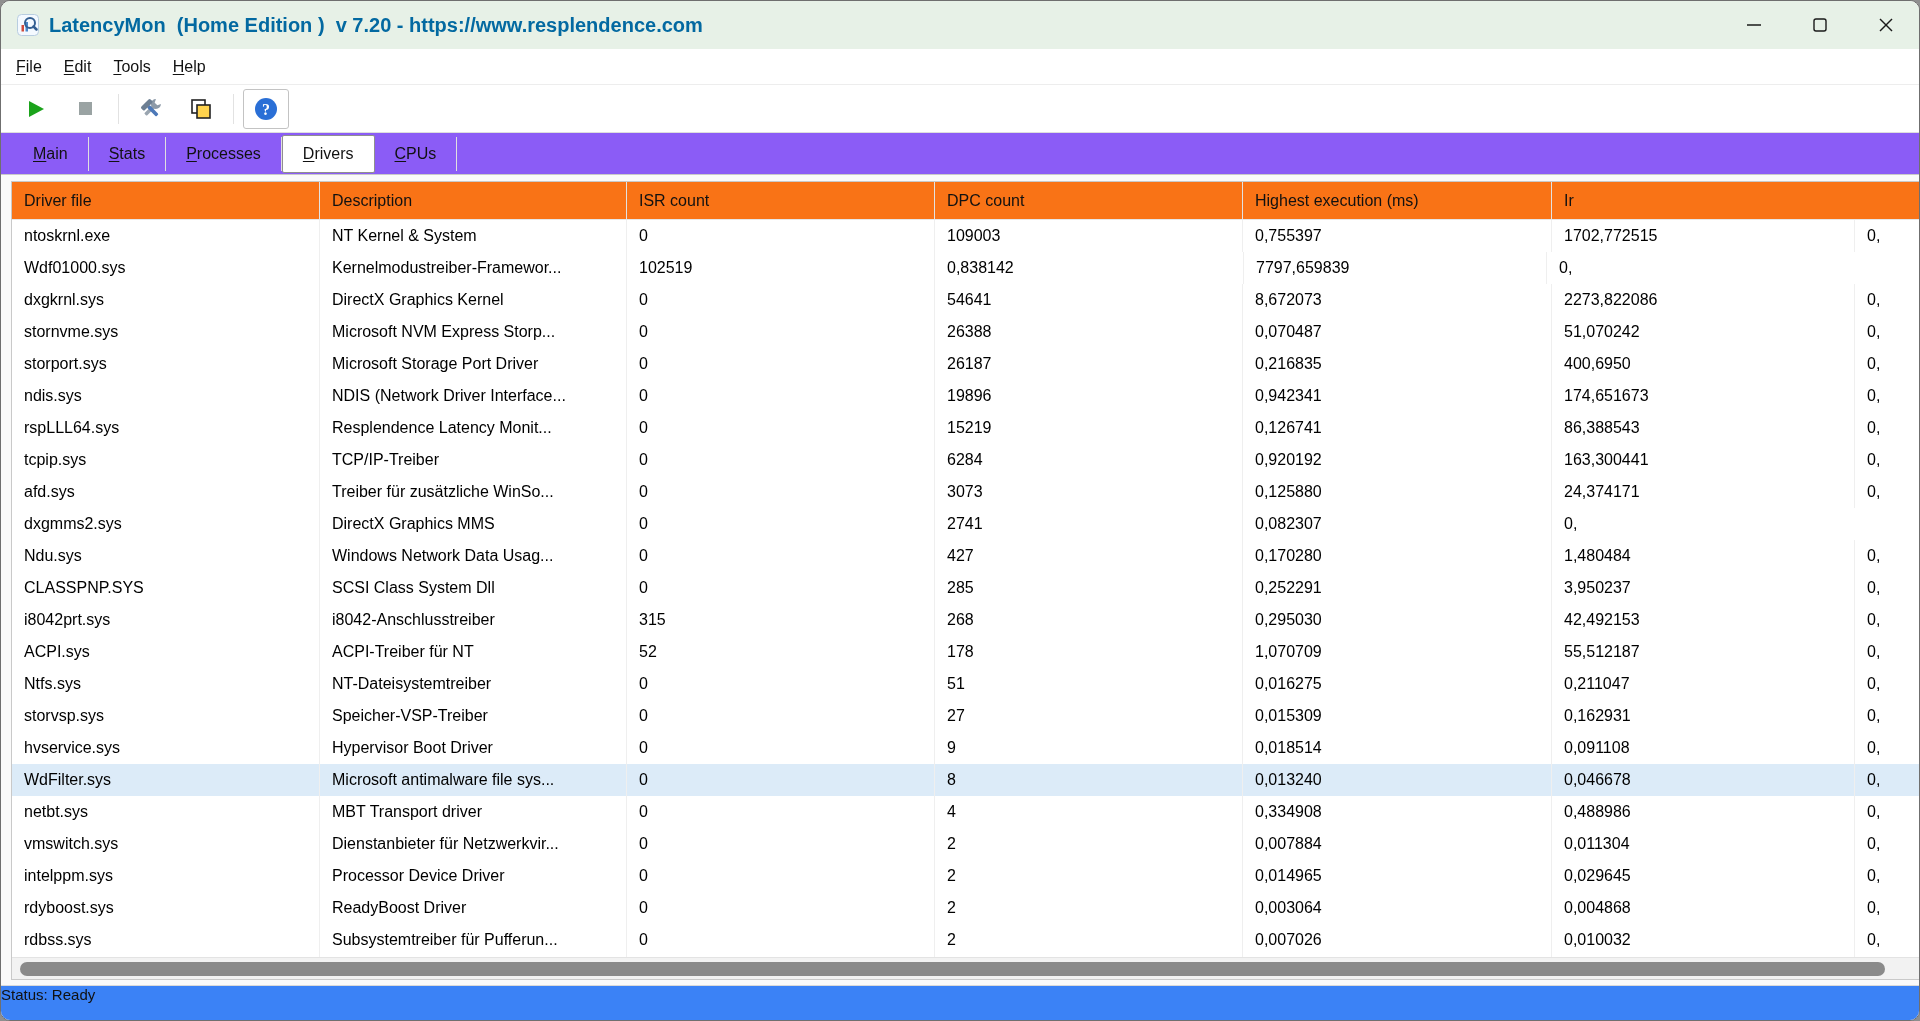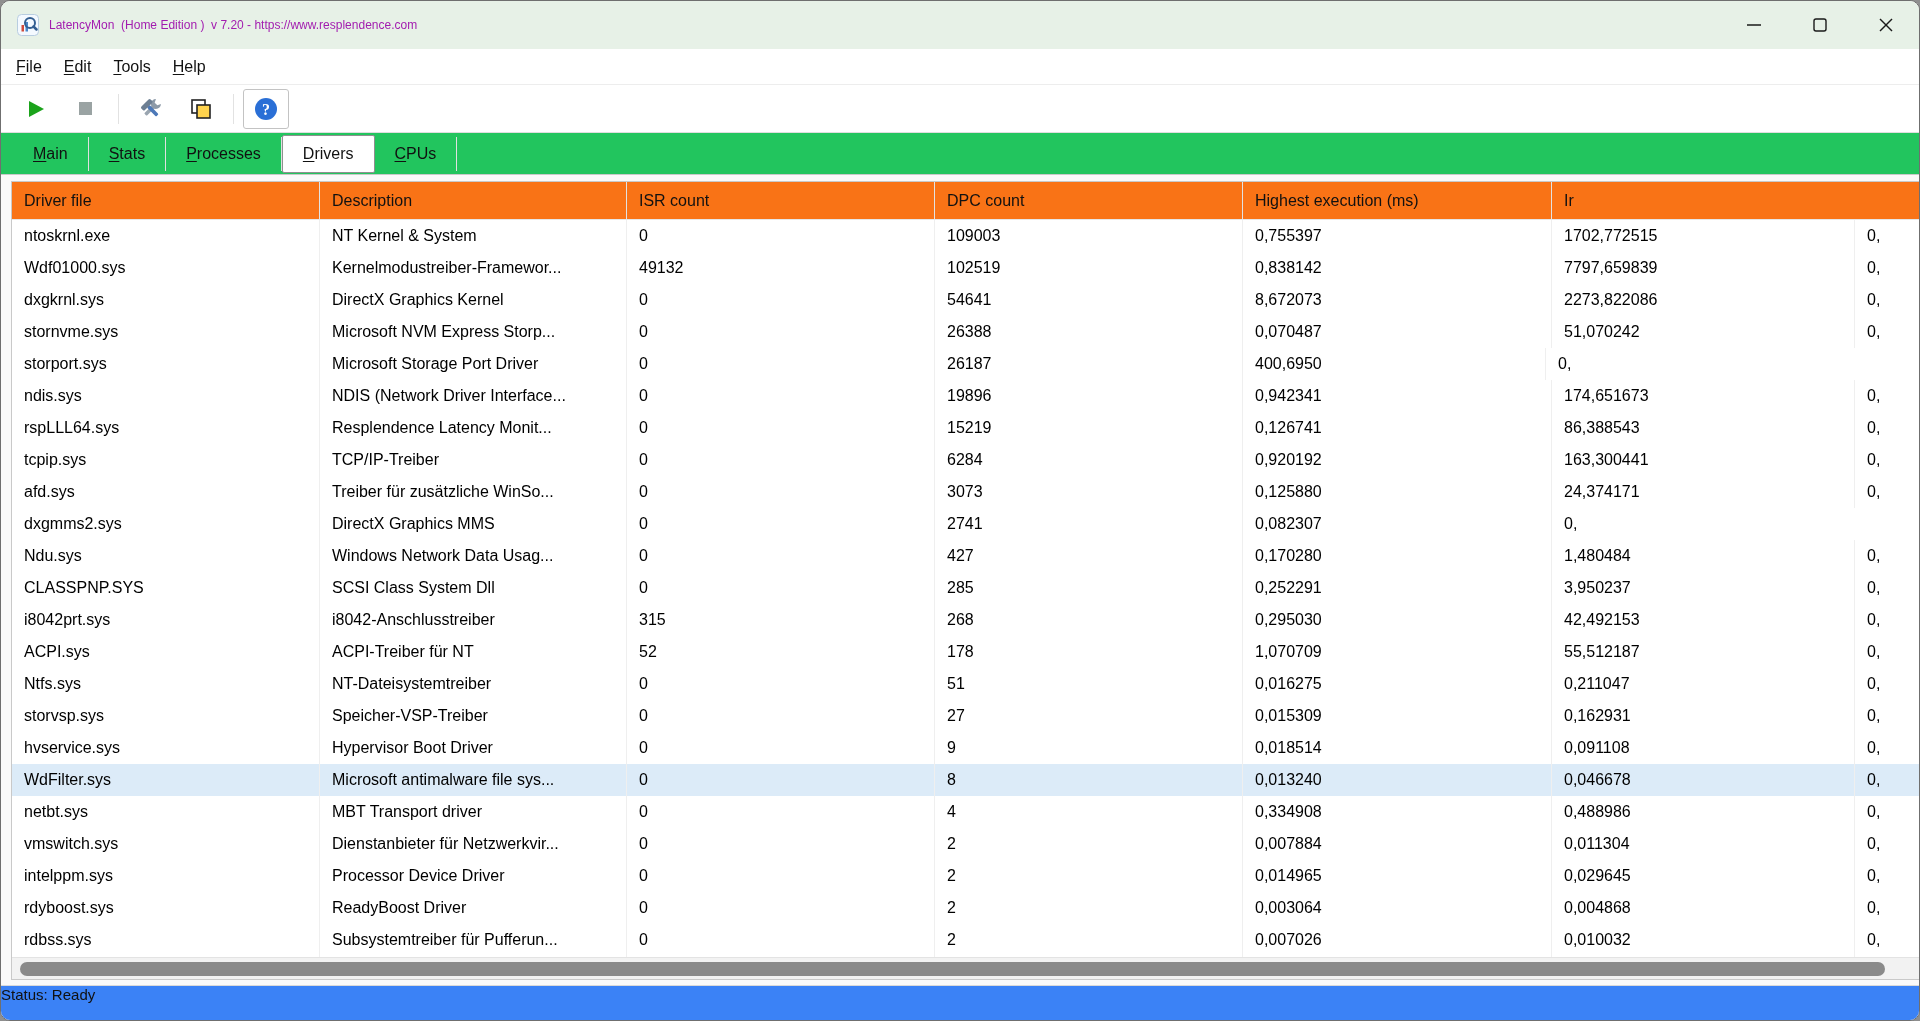--- a/index.html
+++ b/index.html
@@ -9,37 +9,37 @@
   .window {
     position: relative; width: 1920px; height: 1021px;
     border-radius: 10px; overflow: hidden;
     background: #fafafa; border: 1px solid #6f6f6f;
     display: flex; flex-direction: column;
   }
 
   
   .titlebar { flex: 0 0 48px; height: 48px; background: #e7f1e7; display: flex; align-items: center; padding-left: 16px; }
   .app-icon { margin-right: 10px; display: flex; }
-  .title-text { font-size: 12px; color: #a21caf; white-space: pre; }
+  .title-text { font-size: 20px; color: #0369a1; white-space: pre; font-weight: bold; }
   .window-controls { margin-left: auto; display: flex; height: 100%; }
   .wc-btn { width: 66px; height: 48px; display: flex; align-items: center; justify-content: center; cursor: default; }
 
   
   .menubar { flex: 0 0 36px; height: 36px; background: #fff; display: flex; align-items: center; padding-left: 4px; border-bottom: 1px solid #ededed; }
   .menu-item { padding: 5px 11px; font-size: 16px; color: #111; }
   .mn { text-decoration: underline; text-underline-offset: 2px; }
 
   
   .toolbar { flex: 0 0 48px; height: 48px; background: #fff; display: flex; align-items: center; padding-left: 12px; border-bottom: 1px solid #dedede; gap: 4px; }
   .tb-btn { width: 46px; height: 40px; display: flex; align-items: center; justify-content: center; border: 1px solid transparent; border-radius: 3px; }
   .tb-btn.framed { border-color: #c3c3c3; }
   .tb-sep { width: 1px; height: 30px; background: #e2e2e2; margin: 0 5px; }
 
   
-  .tabbar { flex: 0 0 42px; height: 42px; background: #22c55e; display: flex; align-items: center; padding-left: 12px; border-bottom: 1px solid #c9c9c9; }
+  .tabbar { flex: 0 0 42px; height: 42px; background: #8b5cf6; display: flex; align-items: center; padding-left: 12px; border-bottom: 1px solid #c9c9c9; }
   .tab { height: 34px; line-height: 34px; padding: 0 20px; font-size: 16px; color: #111; border-right: 1px solid #e0e0e0; }
   .tab.selected { border: 1px solid #8f8f8f; background: #fff; height: 38px; line-height: 36px; border-radius: 2px; }
 
   
   .listview { flex: 1; margin: 6px 0 5px 10px; border: 1px solid #c9c9c9; border-right: none; background: #f97316; position: relative; overflow: hidden; }
   .lv-header { display: flex; height: 38px; border-bottom: 1px solid #e6e6e6; }
   .lv-hcell { font-size: 16px; line-height: 38px; padding-left: 12px; border-right: 1px solid #e2e2e2; color: #111; white-space: nowrap; overflow: hidden; }
   .lv-row { display: flex; height: 32px; background: #fff; }
   .lv-row.selected { background: #dcebf8; }
   .lv-cell { font-size: 16px; line-height: 32px; padding-left: 12px; border-right: 1px solid #efefef; white-space: nowrap; overflow: hidden; color: #000; }
@@ -163,21 +163,20 @@
           <div class="lv-cell c2">NT Kernel &amp; System</div>
           <div class="lv-cell c3">0</div>
           <div class="lv-cell c4">109003</div>
           <div class="lv-cell c5">0,755397</div>
           <div class="lv-cell c6">1702,772515</div>
           <div class="lv-cell c7">0,</div>
         </div>
         <div class="lv-row">
           <div class="lv-cell c1">Wdf01000.sys</div>
           <div class="lv-cell c2">Kernelmodustreiber-Framewor...</div>
-          <div class="lv-cell c3">49132</div>
           <div class="lv-cell c4">102519</div>
           <div class="lv-cell c5">0,838142</div>
           <div class="lv-cell c6">7797,659839</div>
           <div class="lv-cell c7">0,</div>
         </div>
         <div class="lv-row">
           <div class="lv-cell c1">dxgkrnl.sys</div>
           <div class="lv-cell c2">DirectX Graphics Kernel</div>
           <div class="lv-cell c3">0</div>
           <div class="lv-cell c4">54641</div>
@@ -192,20 +191,21 @@
           <div class="lv-cell c4">26388</div>
           <div class="lv-cell c5">0,070487</div>
           <div class="lv-cell c6">51,070242</div>
           <div class="lv-cell c7">0,</div>
         </div>
         <div class="lv-row">
           <div class="lv-cell c1">storport.sys</div>
           <div class="lv-cell c2">Microsoft Storage Port Driver</div>
           <div class="lv-cell c3">0</div>
           <div class="lv-cell c4">26187</div>
+          <div class="lv-cell c5">0,216835</div>
           <div class="lv-cell c6">400,6950</div>
           <div class="lv-cell c7">0,</div>
         </div>
         <div class="lv-row">
           <div class="lv-cell c1">ndis.sys</div>
           <div class="lv-cell c2">NDIS (Network Driver Interface...</div>
           <div class="lv-cell c3">0</div>
           <div class="lv-cell c4">19896</div>
           <div class="lv-cell c5">0,942341</div>
           <div class="lv-cell c6">174,651673</div>

